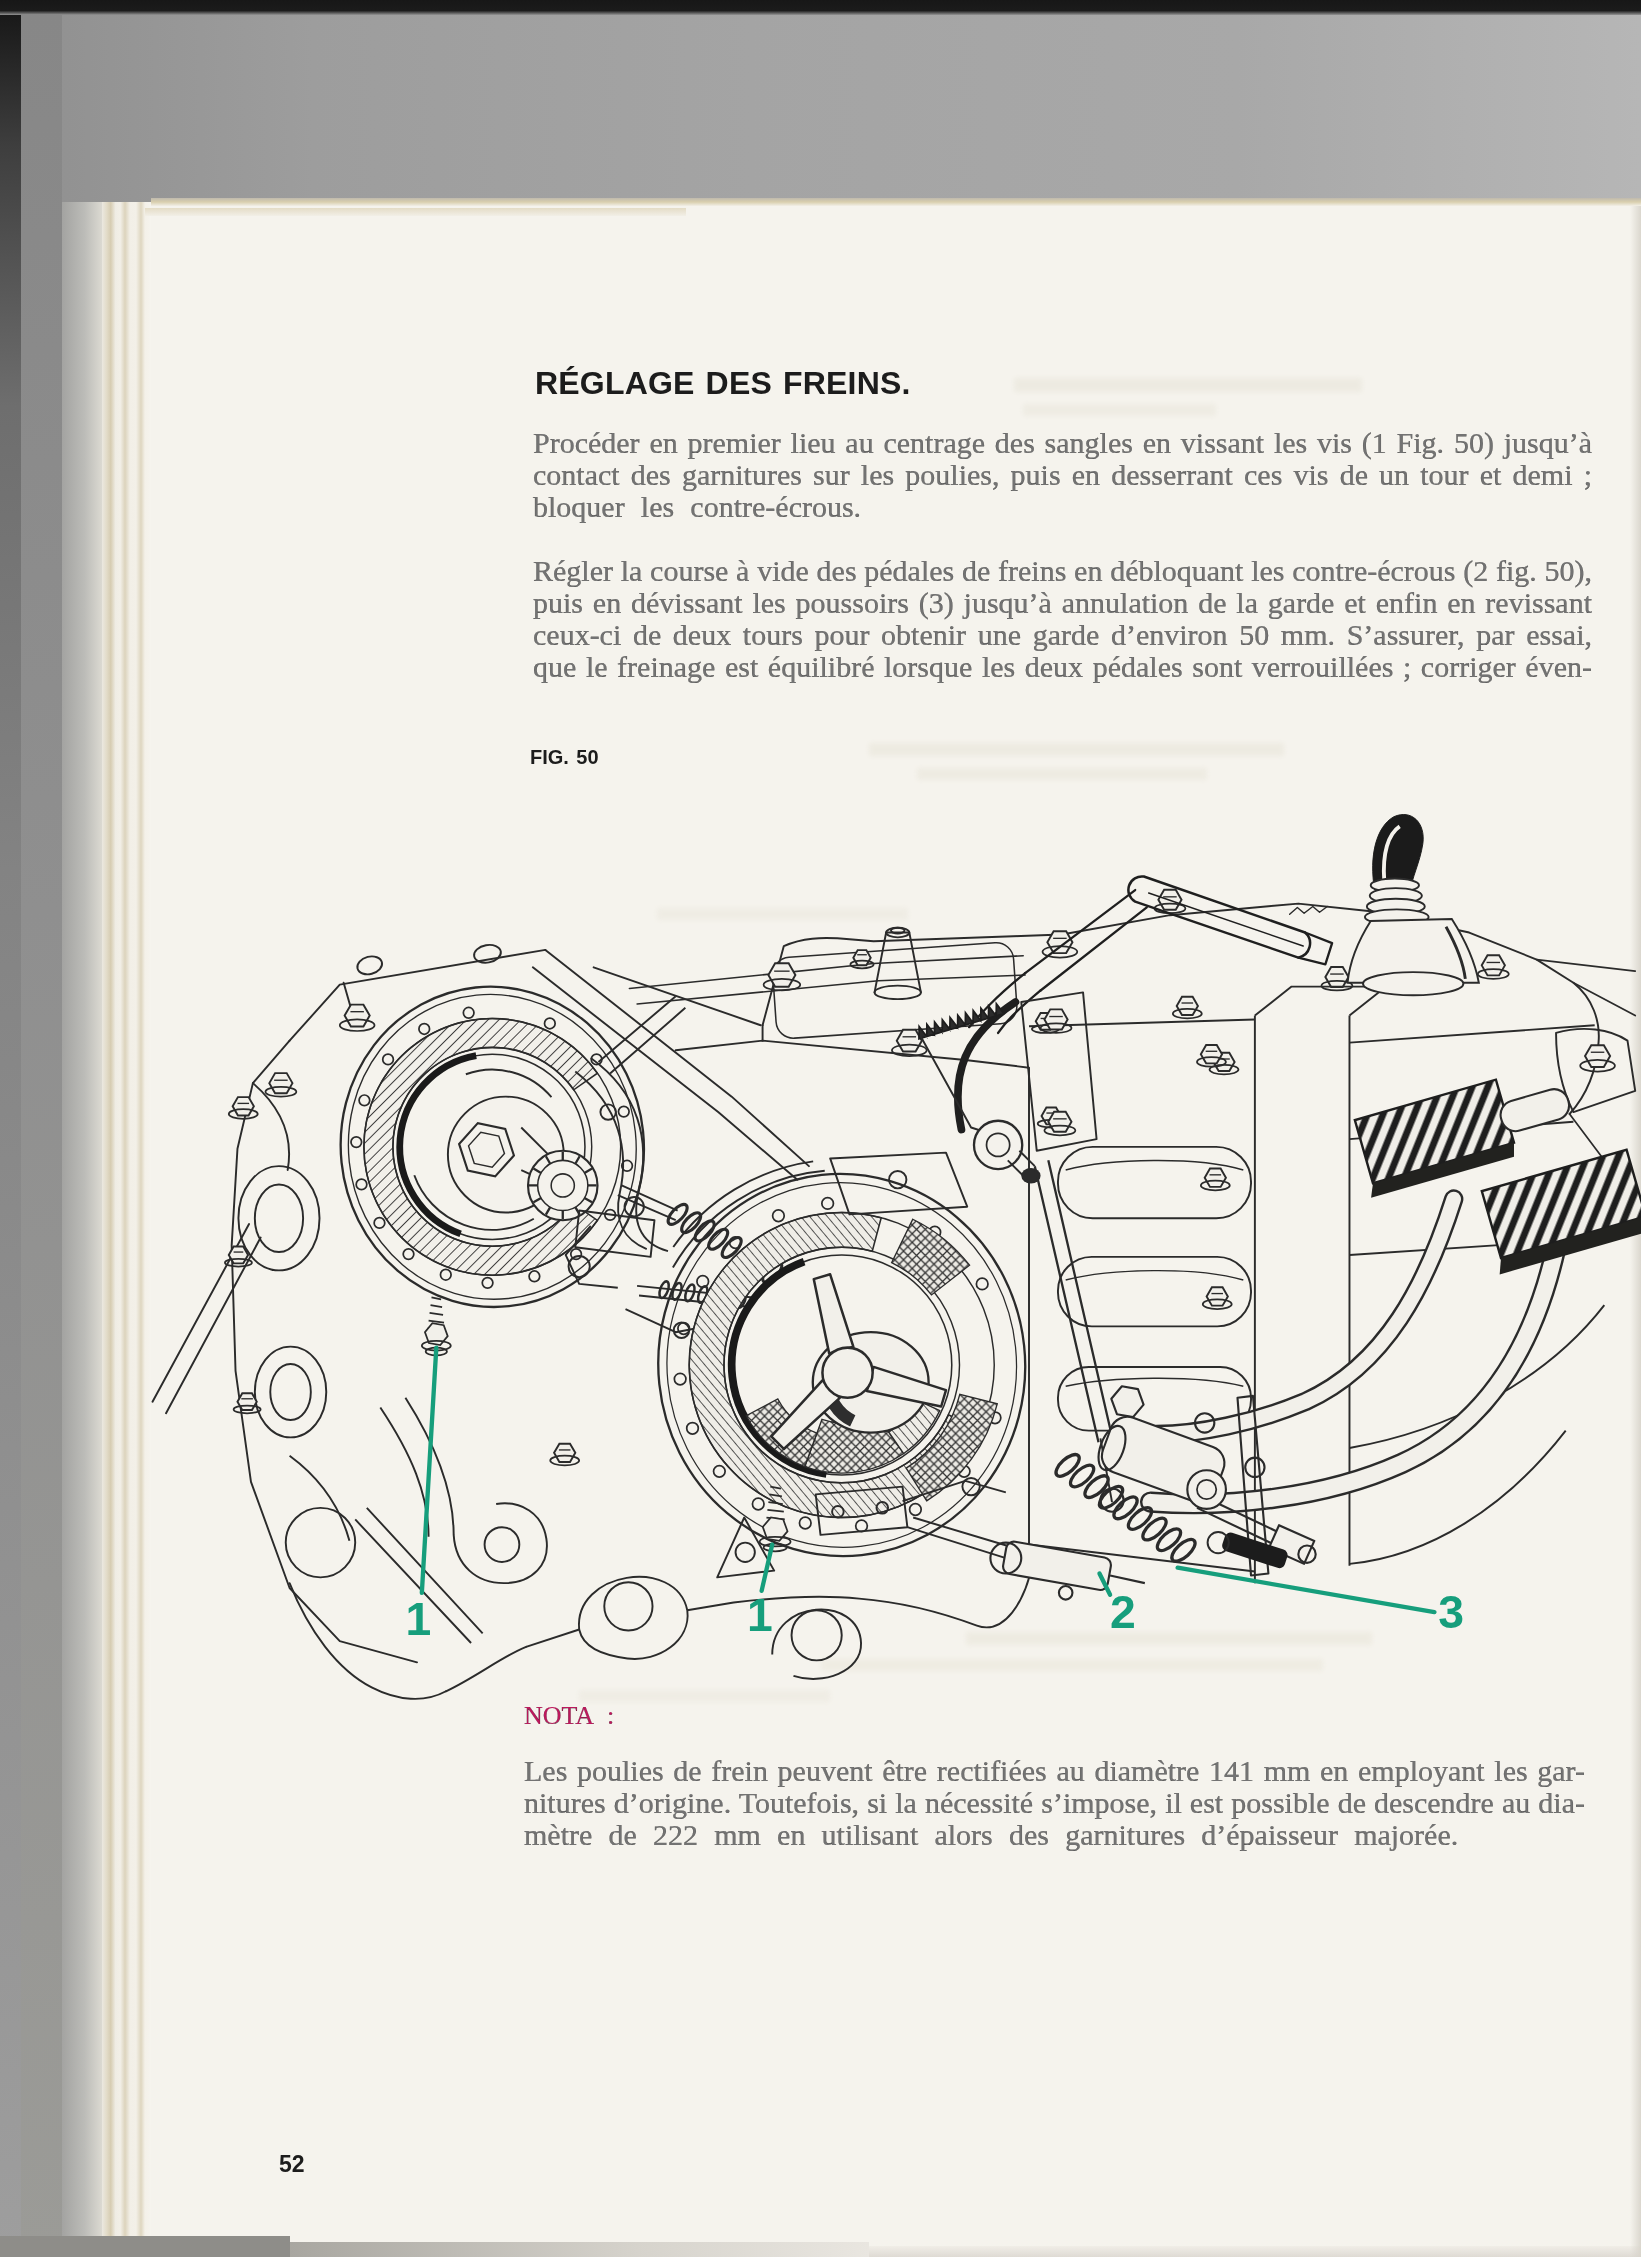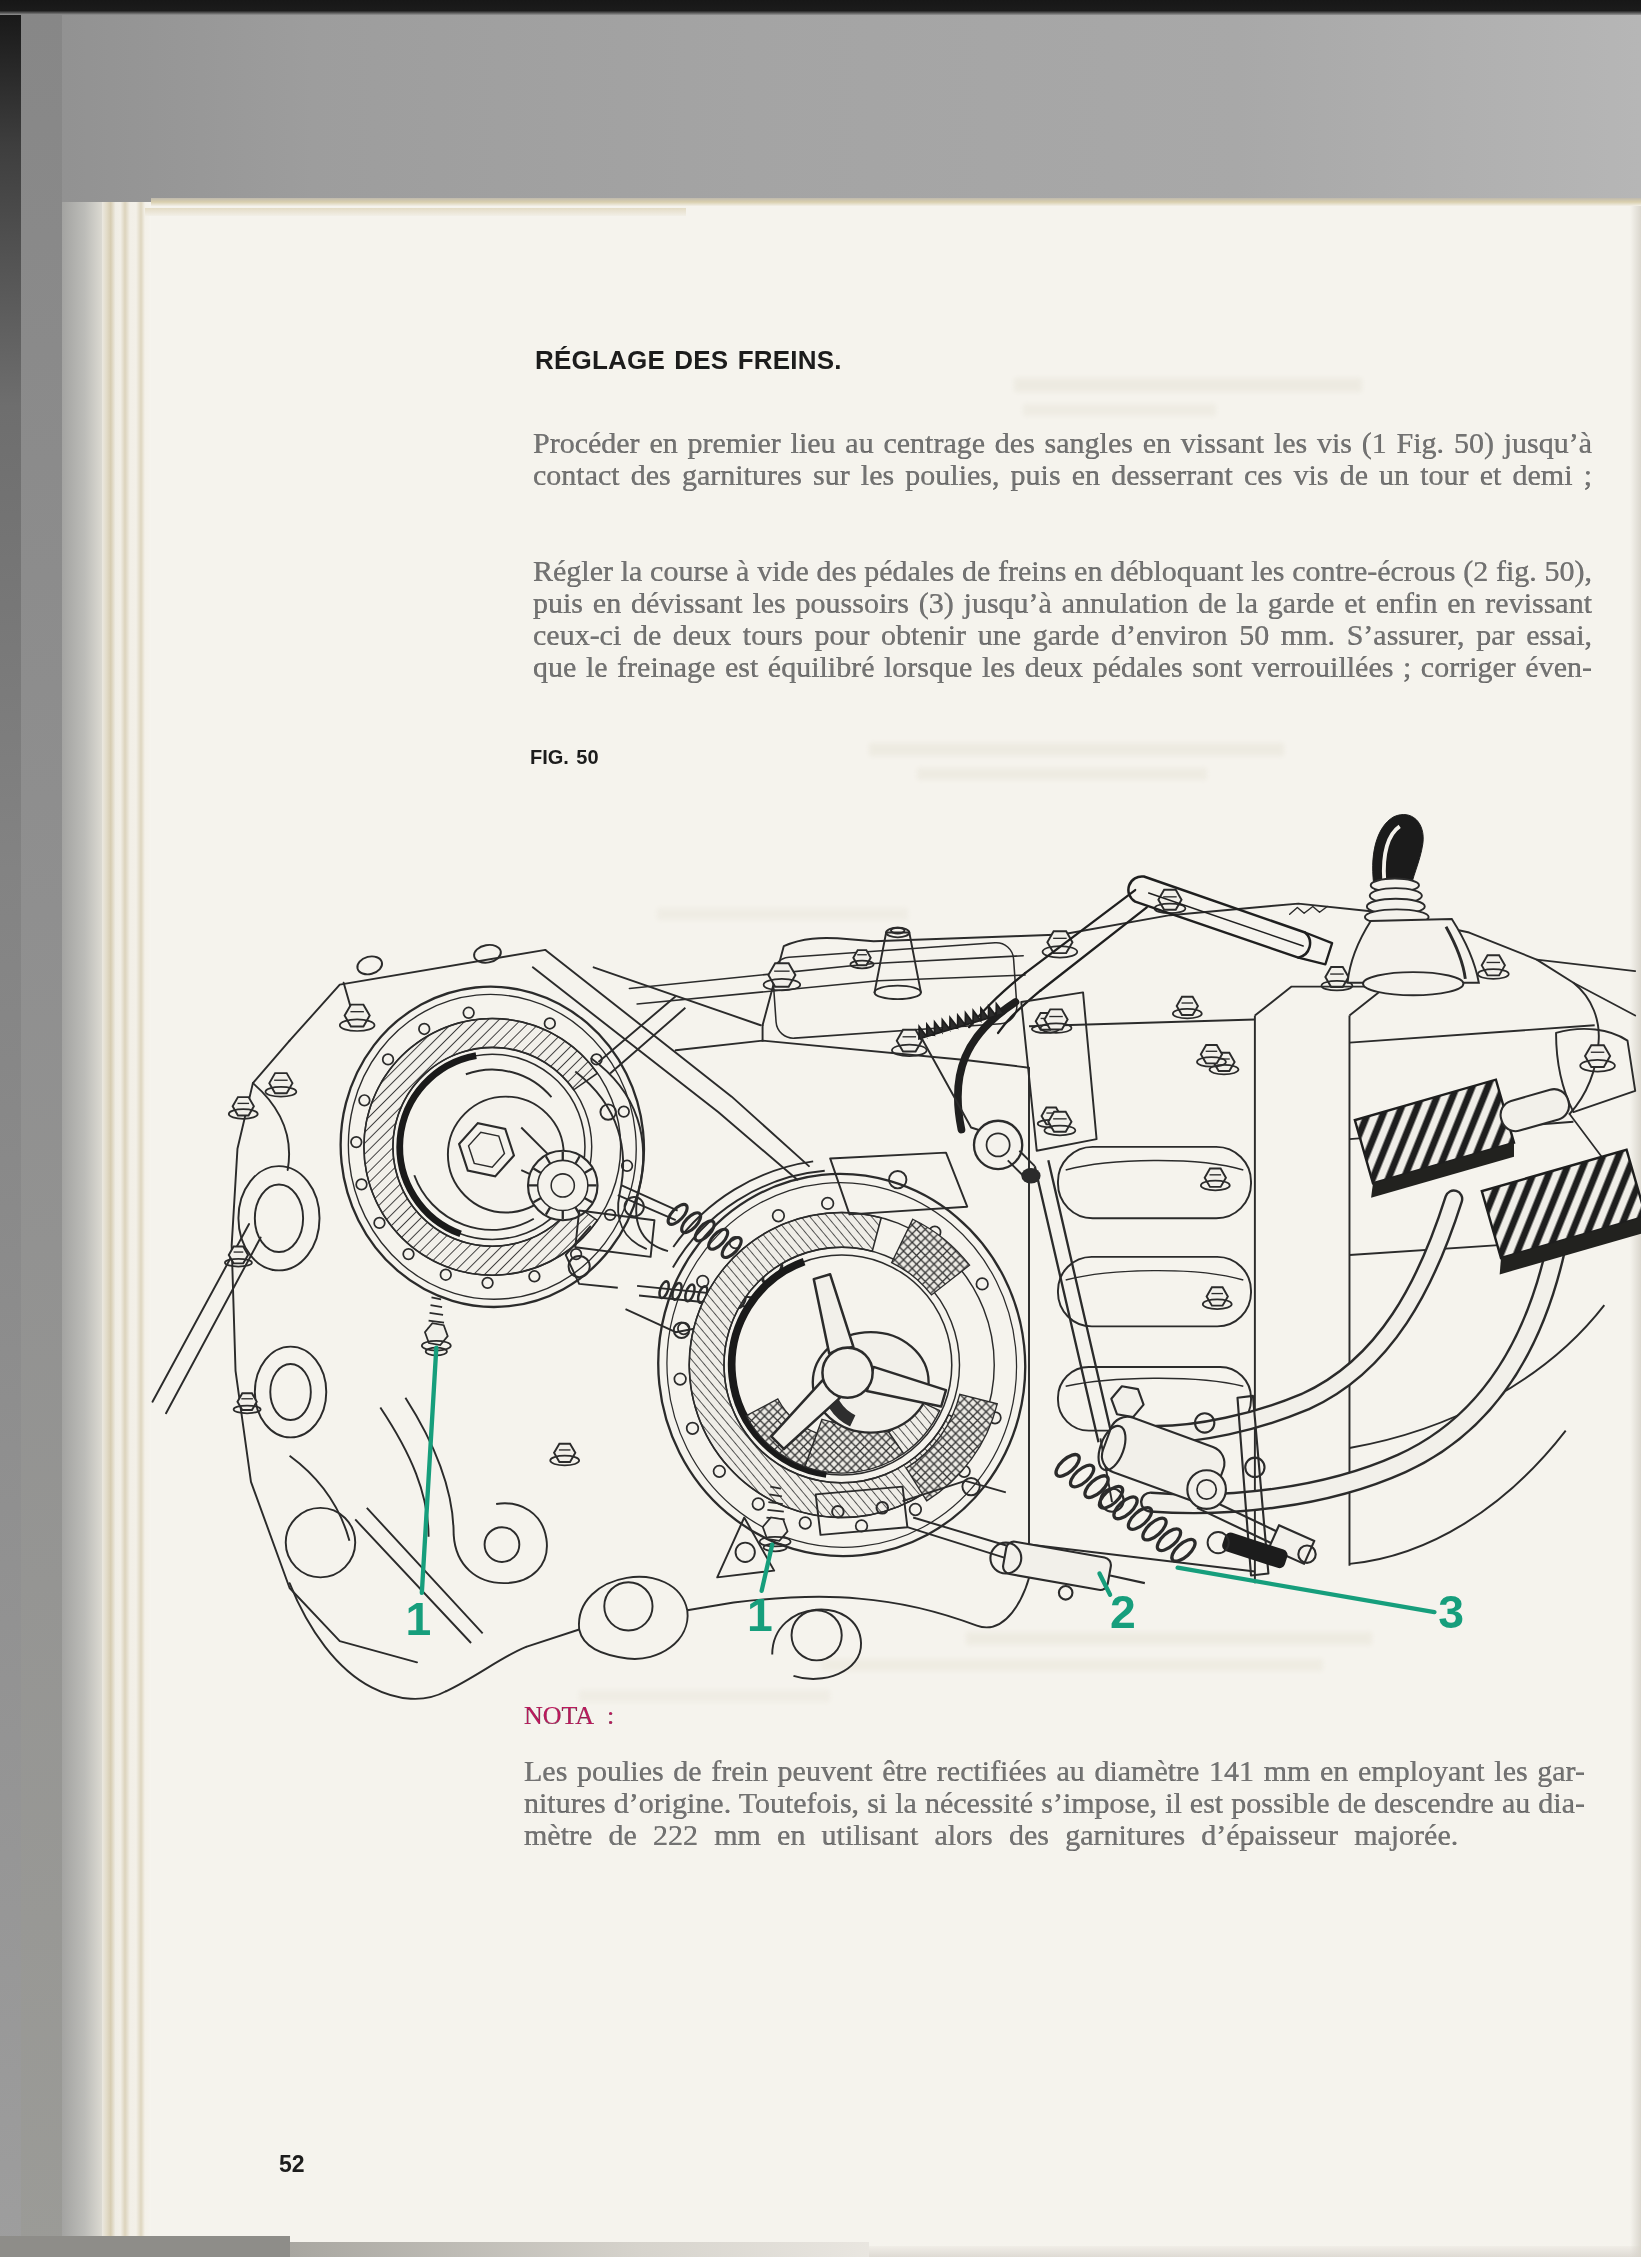--- a/index.html
+++ b/index.html
@@ -33,21 +33,21 @@
   #botl{left:0px;top:2236px;width:290px;height:21px;background:#8e8d89;}
   #botm{left:290px;top:2242px;width:579px;height:15.4px;
      background:linear-gradient(90deg,#a8a6a0 0%,#d6d3cc 60%,#e9e6e0 100%);}
   #botr{left:869px;top:2246px;width:772px;height:11.6px;
      background:linear-gradient(180deg,#f0ede7 0%,#ddd9d2 100%);}
   #rightsh{left:1630px;top:206px;width:11.6px;height:2052px;
      background:linear-gradient(90deg,rgba(220,216,208,0) 0%,#d8d4cb 100%);}
 
   
   .sans{font-family:"Liberation Sans",sans-serif;font-weight:bold;color:#1c1c1c;}
-  #h1{left:535px;top:345px;font-size:26px;word-spacing:1.9px;letter-spacing:0.2px;}
+  #h1{left:535px;top:365px;font-size:32px;word-spacing:1.9px;letter-spacing:0.2px;}
   #fig{left:530px;top:746px;font-size:20px;word-spacing:1.9px;}
   #pnum{left:279px;top:2151px;font-size:23px;text-align:center;}
   .para{left:533px;width:1059px;color:#737373;font-size:30px;line-height:32px;-webkit-text-stroke:0.2px #1f1f1f;}
   .para div{text-align:justify;text-align-last:justify;}
   .para div.last{text-align-last:left;word-spacing:8.7px;}
   #p1{top:427px;}
   #p2{top:555px;}
   #nota{left:524px;top:1701px;font-size:26px;color:#be185d;word-spacing:7.7px;-webkit-text-stroke:0.2px #1f1f1f;}
   #p3{top:1755px;left:524px;width:1061px;}
 </style>
@@ -73,20 +73,21 @@
 <div class="ghost" style="left:917px;top:768px;width:290px;height:11.6px;background:#e0dccc"></div>
 <div class="ghost" style="left:657px;top:908px;width:251px;height:11.6px;background:#e3dfd2"></div>
 <div class="ghost" style="left:966px;top:1632px;width:406px;height:12.6px;background:#dfdbca"></div>
 <div class="ghost" style="left:821px;top:1659px;width:502px;height:11.6px;background:#e2decd"></div>
 <div class="ghost" style="left:579px;top:1690px;width:251px;height:11.6px;background:#e4e0d3"></div>
 <div class="abs sans" id="h1">RÉGLAGE DES FREINS.</div>
 
 <div class="abs para" id="p1">
 <div>Procéder en premier lieu au centrage des sangles en vissant les vis (1 Fig. 50) jusqu’à</div>
 <div>contact des garnitures sur les poulies, puis en desserrant ces vis de un tour et demi ;</div>
+<div class="last">bloquer les contre-écrous.</div>
 </div>
 
 <div class="abs para" id="p2">
 <div>Régler la course à vide des pédales de freins en débloquant les contre-écrous (2 fig. 50),</div>
 <div>puis en dévissant les poussoirs (3) jusqu’à annulation de la garde et enfin en revissant</div>
 <div>ceux-ci de deux tours pour obtenir une garde d’environ 50 mm. S’assurer, par essai,</div>
 <div>que le freinage est équilibré lorsque les deux pédales sont verrouillées ; corriger éven-</div>
 </div>
 
 <div class="abs sans" id="fig">FIG. 50</div>

